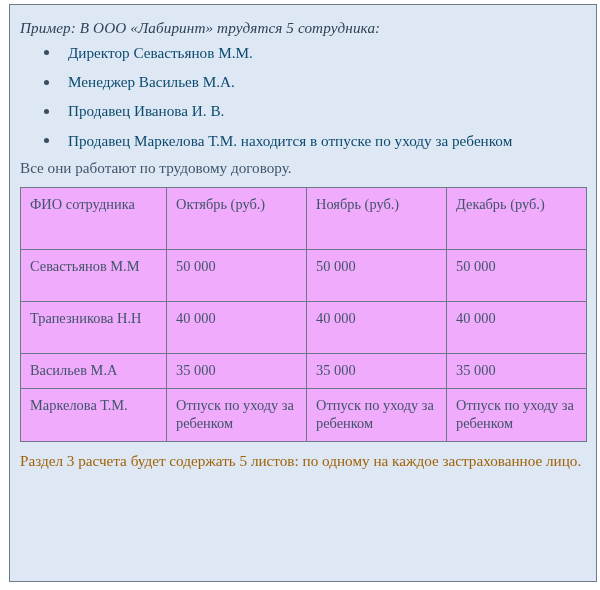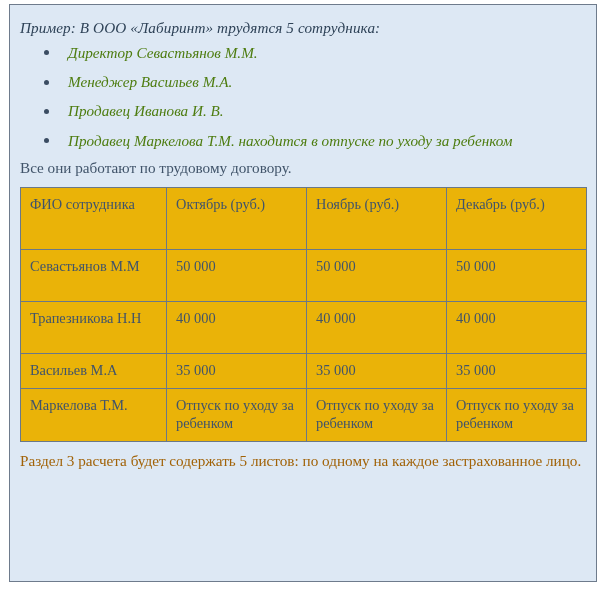--- a/index.html
+++ b/index.html
@@ -41,24 +41,23 @@
     letter-spacing: 0.1px;
   }
 
   ul.staff-list {
     list-style: none;
     margin: 0 0 2px 0;
     padding: 0;
   }
   ul.staff-list > li {
     position: relative;
-    font-style: italic;
     font-size: 15.2px;
     line-height: 1.34;
-    color: #4d7c0f;
+    color: #0c4a6e;
     padding-left: 48px;
     margin: 0 0 9px 0;
   }
   ul.staff-list > li:last-child {
     margin-bottom: 7px;
   }
   ul.staff-list > li .bullet {
     position: absolute;
     left: 24px;
     top: 0.50em;
@@ -81,21 +80,21 @@
   .para.tight {
     margin-bottom: 8px;
   }
 
   
   table.salary-table {
     border-collapse: collapse;
     width: 566px;
     margin: 0 0 0 0;
     table-layout: fixed;
-    background: #eab308;
+    background: #f0abfc;
   }
   table.salary-table th,
   table.salary-table td {
     border: 1px solid #6a7888;
     vertical-align: top;
     text-align: left;
     font-weight: normal;
     font-size: 14.4px;
     line-height: 1.30;
     color: #41546a;

